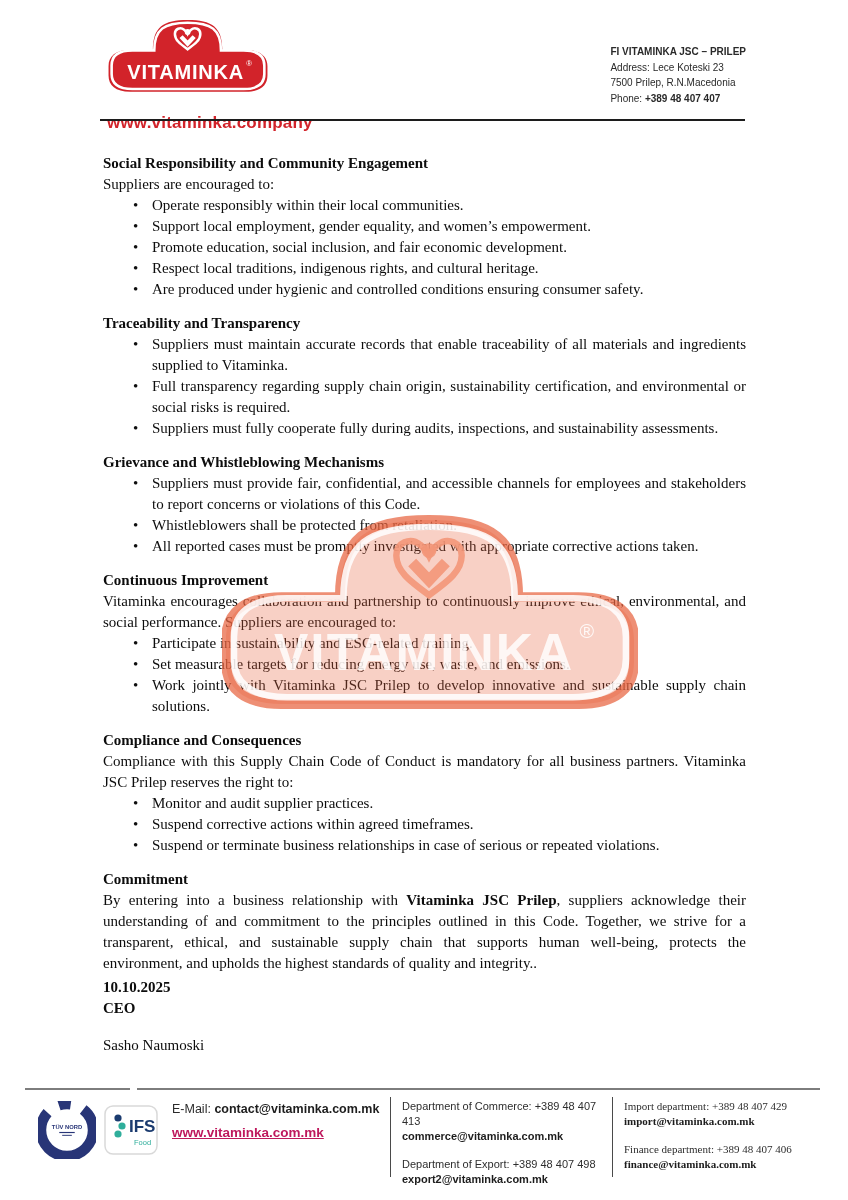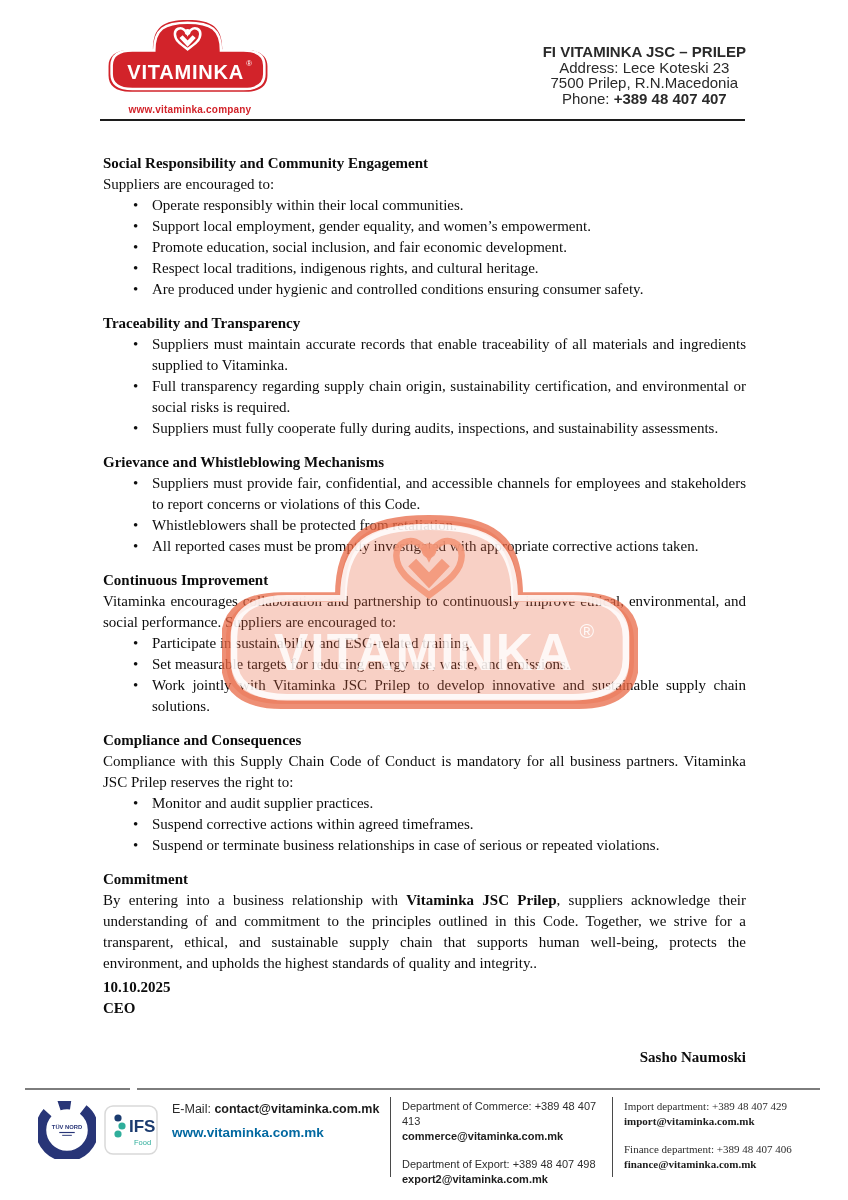--- a/index.html
+++ b/index.html
@@ -7,62 +7,62 @@
   .page {
     position:relative; width:848px; height:1200px; margin:0 auto;
     background:#ffffff; overflow:hidden;
     font-family:"Liberation Serif", serif; color:#111;
   }
   
   .letterhead { position:absolute; left:103px; top:16px; width:643px; height:96px; }
   .logo-block { position:absolute; left:4px; top:0; width:166px; text-align:center; }
   .logo-svg { display:block; width:162px; height:79px; }
   .logo-site {
-    margin-top:9px; font-family:"Liberation Sans", sans-serif;
-    font-weight:bold; font-size:10px; color:#d2232a; letter-spacing:0.2px;
+    margin-top:18px; font-family:"Liberation Sans", sans-serif;
+    font-weight:bold; font-size:17px; color:#d2232a; letter-spacing:0.2px;
   }
   .company-info {
-    position:absolute; right:0; top:28px; text-align:center;
-    font-family:"Liberation Sans", sans-serif; font-size:15px;
+    position:absolute; right:0; top:28px; text-align:left;
+    font-family:"Liberation Sans", sans-serif; font-size:10px;
     line-height:15.5px; color:#2a2a2a;
   }
   .ci-bold { font-weight:bold; }
   .header-rule { position:absolute; left:100px; top:119px; width:645px; height:2px; background:#1c1c1c; }
   
   .content {
     position:absolute; left:103px; top:140px; width:643px;
     font-size:15px; line-height:21px; color:#0d0d0d;
   }
   .content h2 { font-size:15px; font-weight:bold; margin-top:13px; }
   .content section:first-child { margin-top:0; }
   .content p { text-align:justify; }
   .content ul { list-style:none; }
   .content li { position:relative; padding-left:49px; text-align:justify; }
   .content li::before { content:"\2022"; position:absolute; left:30px; top:0; }
   .sig-date { margin-top:3px; font-weight:bold; }
   .sig-role { font-weight:bold; }
-  .sig-name { font-weight:bold; text-align:right; margin-top:28px; }
+  .sig-name { font-weight:normal; text-align:left; margin-top:16px; }
   b.inline-co { font-weight:bold; }
   
   .watermark {
     position:absolute; left:222px; top:510px; width:416px; height:202px;
     z-index:5; pointer-events:none;
   }
   
   .footer-rule { position:absolute; top:1088px; height:2px; background:#7d7d7d; }
   .fr1 { left:25px; width:105px; }
   .fr2 { left:137px; width:683px; }
   .tuv-svg { position:absolute; left:38px; top:1101px; width:58px; height:58px; }
   .ifs-svg { position:absolute; left:104px; top:1105px; width:54px; height:50px; }
   .contact-block {
     position:absolute; left:172px; top:1102px; width:212px;
     font-family:"Liberation Sans", sans-serif; font-size:12.5px; color:#2a2a2a;
   }
   .contact-line b { font-weight:bold; color:#1d1d1d; }
-  .site-line { margin-top:9px; font-weight:bold; font-size:13.5px; color:#0369a1; }
+  .site-line { margin-top:9px; font-weight:bold; font-size:13.5px; color:#be185d;text-decoration:underline; }
   .vdiv { position:absolute; top:1097px; height:80px; width:1px; background:#4a4a4a; }
   .vd1 { left:390px; } .vd2 { left:612px; }
   .dept-col {
     position:absolute; top:1099px;
     font-family:"Liberation Sans", sans-serif; font-size:11px; line-height:15px; color:#2e2e2e;
   }
   .dc1 { left:402px; width:200px; } .dc2 { left:624px; width:200px;font-family:Liberation Serif, serif; }
   .dept-entry { margin-bottom:13px; }
   .dept-entry .email { font-weight:bold; color:#1d1d1d; }
 </style>

